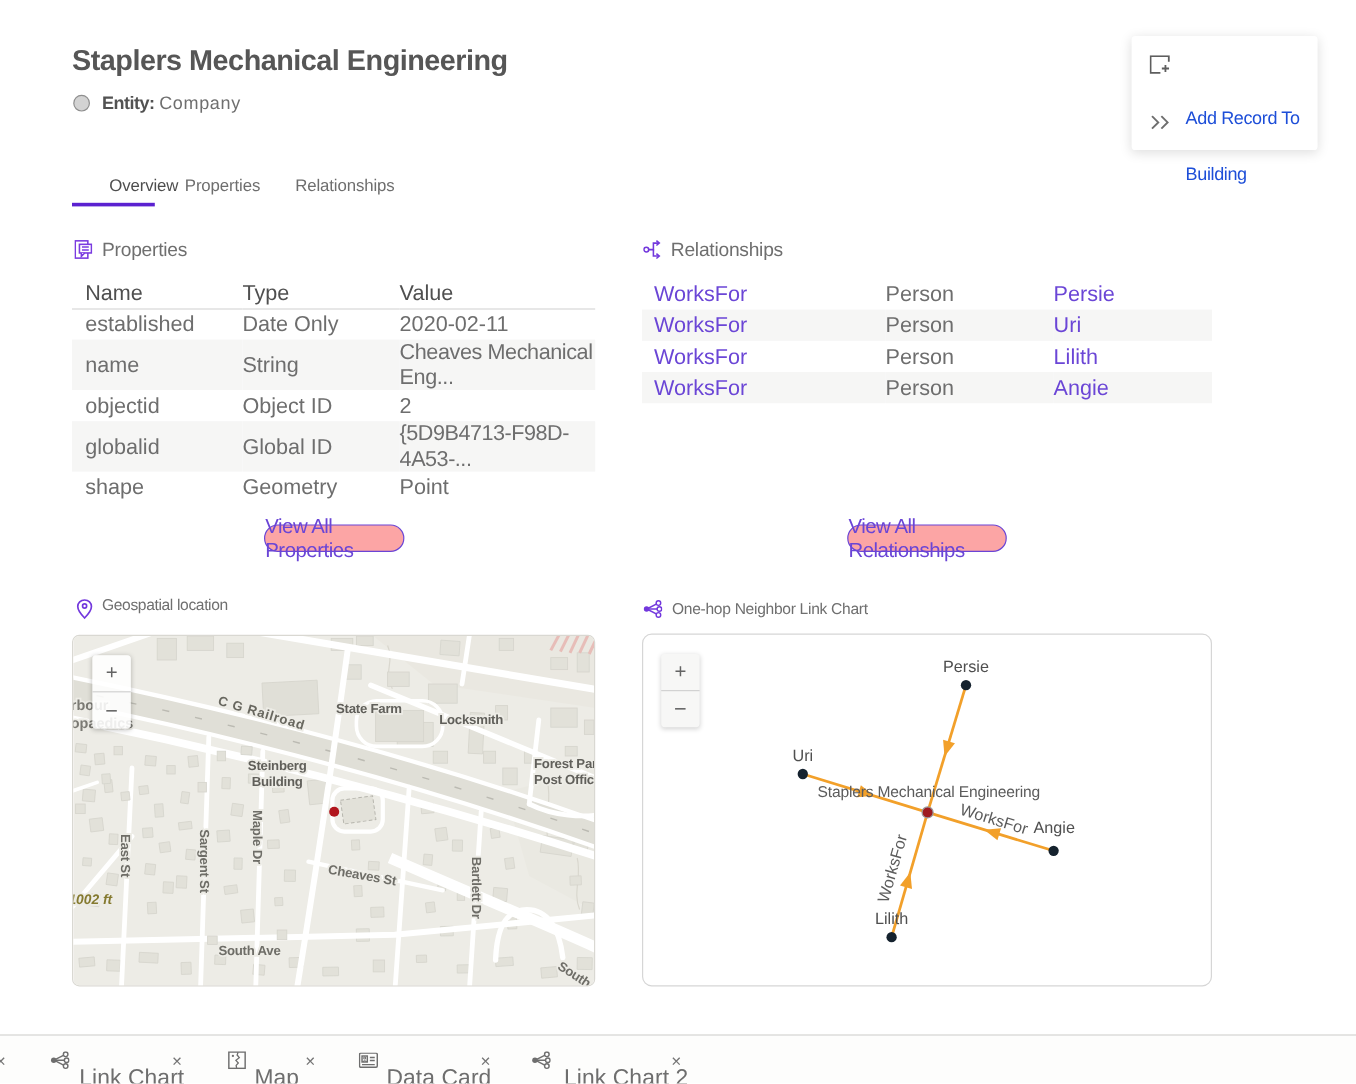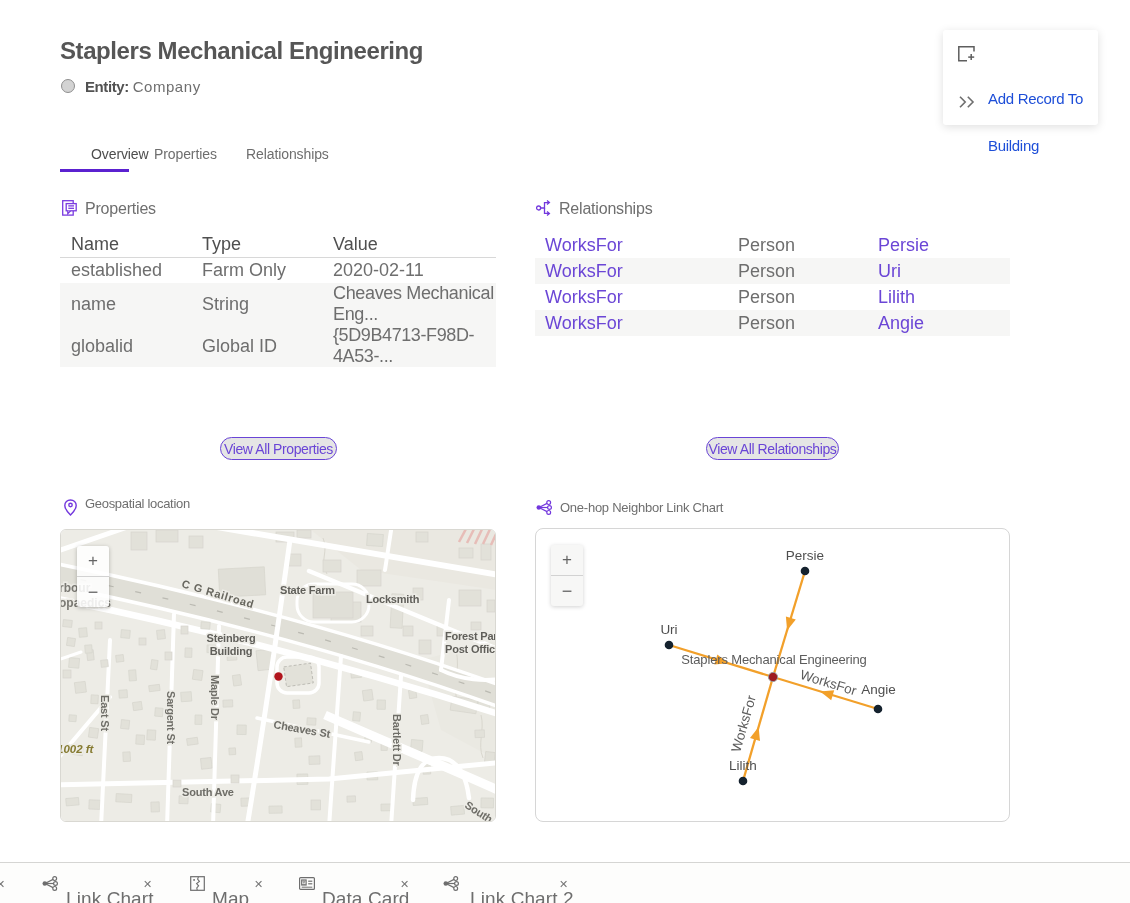--- a/index.html
+++ b/index.html
@@ -12,21 +12,21 @@
 .tab { top:146px; font-size:14px; color:#6e6e6e; letter-spacing:-0.1px; }
 .tab.active { color:#4d4d4d; }
 .tab-underline { left:60px; top:169px; width:69px; height:2.5px; background:#5b21d0; }
 .sec-title16 { font-size:16px; color:#6f6f6f; letter-spacing:-0.2px; }
 .sec-title14 { font-size:13px; color:#6f6f6f; letter-spacing:-0.3px; }
 table.dt { border-collapse:collapse; table-layout:fixed; font-size:18px; color:#6e6e6e; }
 table.dt th { font-weight:normal; color:#4f4f4f; text-align:left; height:25px; vertical-align:middle; border-bottom:1px solid #d8d8d8; padding:0; }
 table.dt td { height:26px; vertical-align:middle; padding:0; }
 tr.stripe td { background:#f6f6f5; }
 .plink { color:#6b46d6; }
-.pill-btn { height:23px; border:1.5px solid #6a45d6; border-radius:12px; color:#6a45d6; font-size:14px; letter-spacing:-0.4px; display:flex; align-items:center; justify-content:center; background:#e5e5e5; }
+.pill-btn { height:23px; border:1.5px solid #6a45d6; border-radius:12px; color:#6a45d6; font-size:17px; letter-spacing:-0.4px; display:flex; align-items:center; justify-content:center; background:#fca5a5; }
 .mapbox { left:60px; top:529px; width:436px; height:293px; border-radius:6px; overflow:hidden; border:1px solid #d9d8d2; }
 .chartbox { left:535px; top:528px; width:475px; height:294px; border-radius:8px; border:1px solid #d6d6d6; background:#fff; overflow:hidden; }
 .zoomctl { width:32px; background:rgba(255,255,255,0.87); border-radius:3px; box-shadow:0 1px 4px rgba(0,0,0,0.25); color:#595959; }
 .zoomctl .zbtn { height:30px; display:flex; align-items:center; justify-content:center; font-size:17px; font-weight:400; color:#646464; }
 .zoomctl .zsep { height:1px; background:#d2d2d2; margin:0; }
 .menu-card { left:943px; top:30px; width:155px; height:95px; background:#fff; border-radius:3px; box-shadow:0 2px 10px rgba(0,0,0,0.13); }
 .menu-item { position:absolute; left:45px; font-size:15px; color:#1d4ed8; letter-spacing:-0.3px;margin-top:44px; }
 .bottombar { left:0; top:862px; width:1130px; height:41px; background:#fdfdfc; border-top:1px solid #d5d5d3; }
 .btab { position:absolute; font-size:19px; color:#6e6e6e; top:25px; letter-spacing:0.1px; }
 .bx { position:absolute; font-size:11px; color:#757575; top:15px; }
@@ -57,32 +57,42 @@
       <col style="width:163px">
     </colgroup>
   <tbody>
       <tr>
         <th style="padding-left:11px;">Name</th>
         <th>Type</th>
         <th>Value</th>
       </tr>
   <tr>
         <td style="padding-left:11px;">established</td>
-        <td>Farm Only</td>
+        <td>Date Only</td>
         <td>2020-02-11</td>
       </tr>
   <tr class="stripe">
         <td style="padding-left:11px;">name</td>
         <td>String</td>
         <td style="letter-spacing:-0.35px;">Cheaves Mechanical Eng...</td>
       </tr>
+  <tr>
+        <td style="padding-left:11px;">objectid</td>
+        <td>Object ID</td>
+        <td>2</td>
+      </tr>
   <tr class="stripe">
         <td style="padding-left:11px;">globalid</td>
         <td>Global ID</td>
         <td style="letter-spacing:-0.4px;">{5D9B4713-F98D-4A53-...</td>
+      </tr>
+  <tr>
+        <td style="padding-left:11px;">shape</td>
+        <td>Geometry</td>
+        <td>Point</td>
       </tr>
 </tbody>
   </table>
 <div class="abs pill-btn" style="left:220px; top:437px; width:117px;">View All Properties</div>
 
 <svg class="abs" style="left:536px; top:200px;" width="17" height="16" viewBox="0 0 17 16" fill="none" stroke="#7338dd" stroke-width="1.3">
   <circle cx="2.6" cy="8" r="2"></circle>
   <path d="M4.6 8 L8.5 8 L8.5 2.6 L13 2.6"></path>
   <path d="M8.5 8 L8.5 13.4 L13 13.4"></path>
   <path d="M11 0.6 L13.4 2.6 L11 4.6"></path>

